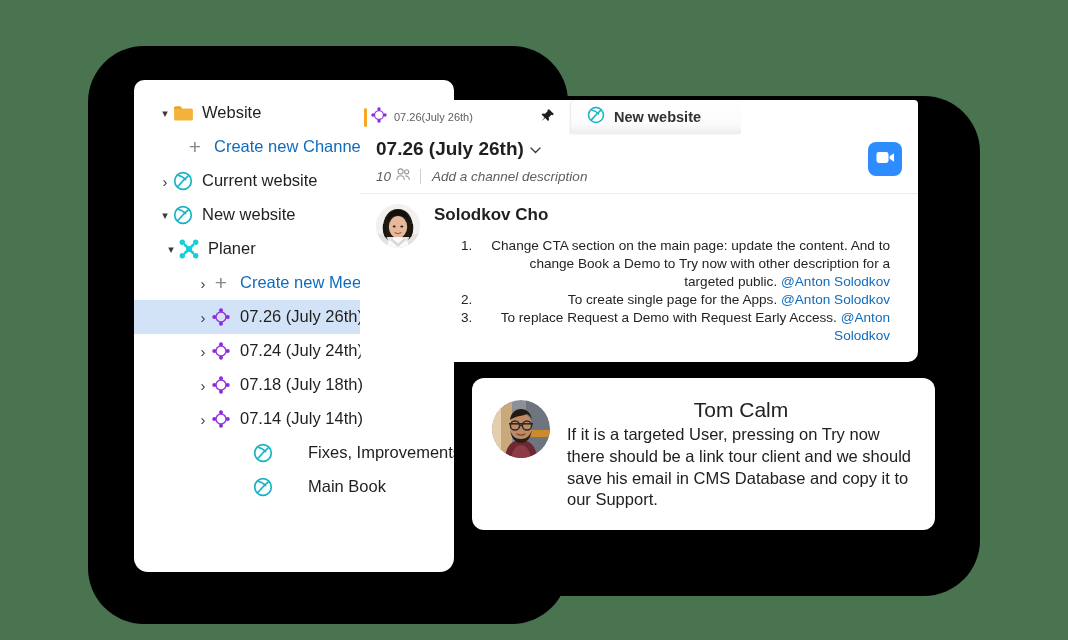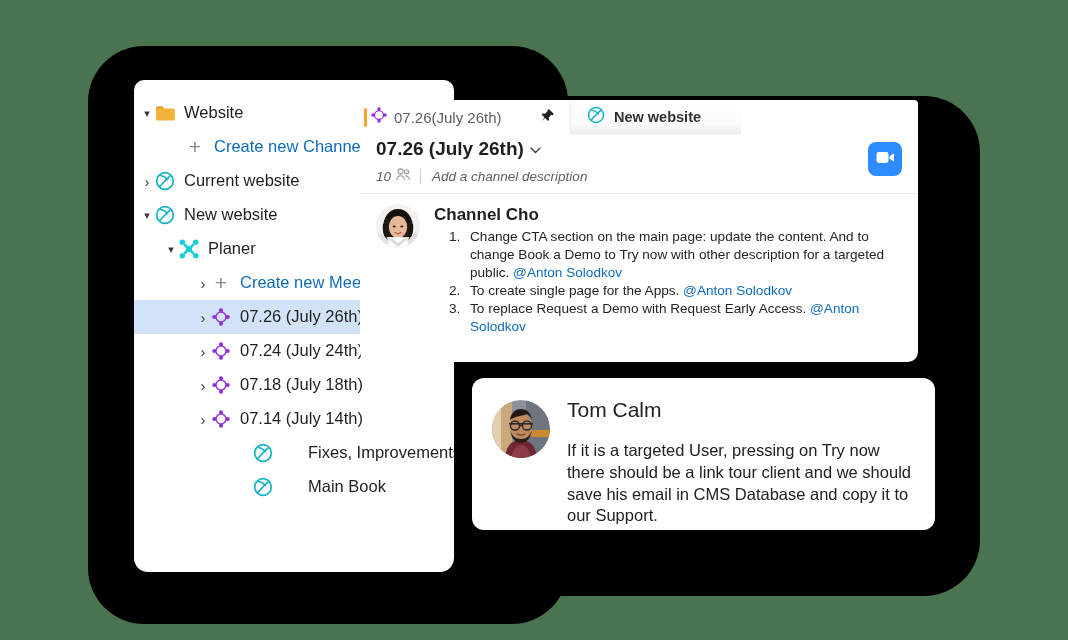--- a/index.html
+++ b/index.html
@@ -72,21 +72,21 @@
   }
   .row .lbl { line-height: 1; padding-bottom: 1px; }
   .row.link .lbl { color: #0f6cbd; }
 
   .plus {
     font-size: 21px; color: #8a8886; font-weight: 300; line-height: 1;
     display:block; margin-top:-2px;
   }
 
   
-  .ind0 { padding-left: 6px; }
+  .ind0 { padding-left: 24px; }
   .ind1 { padding-left: 36px; }
   .ind2 { padding-left: 30px; }
   .ind3 { padding-left: 62px; }
   .ind4 { padding-left: 78px; gap: 26px; }
 
   
   #chatpanel {
     position: absolute;
     left: 360px; top: 100px;
     width: 558px; height: 262px;
@@ -115,21 +115,21 @@
   }
   .tab-active::before {
     content: "";
     position: absolute;
     left: 4px; top: 8px;
     width: 3px; height: 19px;
     background: #f7a823;
     border-radius: 2px;
   }
   .tab-title {
-    font-size: 15px; color: #605e5c;
+    font-size: 11px; color: #605e5c;
     margin-left: 7px; white-space: nowrap;
   }
   .pin-icon { margin-left: auto; padding-left: 18px; color: #201f1e; }
 
   .tab-inactive {
     position: relative;
     display: flex; align-items: center;
     gap: 9px;
     padding: 0 40px 0 16px;
     margin-left: 6px;
@@ -181,40 +181,40 @@
     overflow: hidden;
     background: #f3f2f1;
   }
   .avatar svg { display: block; width: 100%; height: 100%; }
   .msg-body { flex: 1; min-width: 0; padding-top: 1px; }
   .sender {
     font-size: 17px; font-weight: bold; color: #201f1e;
     margin-bottom: 3px;
   }
   ol.tasks {
-    margin: 0; padding-left: 30px;
-    font-size: 13.6px; line-height: 1.33; color: #242424;
+    margin: 12px; padding-left: 30px;
+    font-size: 13.6px; line-height: 1.33; color: #242424; text-align: right;
   }
   ol.tasks li { margin-bottom: 0px; padding-left: 6px; }
   .mention { color: #0f6cbd; }
 
   
   #tomcard {
     position: absolute;
     left: 472px; top: 378px;
     width: 463px; height: 152px;
     background: #ffffff;
     border-radius: 12px;
     z-index: 8;
     display: flex;
     gap: 17px;
     padding: 20px 20px 20px 20px;
   }
   #tomcard .avatar { width: 58px; height: 58px; flex: 0 0 58px; margin-top: 2px; }
-  .tom-name { font-size: 21px; color: #202124; margin-bottom: 18px; }
+  .tom-name { font-size: 21px; color: #202124; margin-bottom: 2px; text-align: center; }
   .tom-text { font-size: 16.5px; line-height: 1.32; color: #202124; }
 </style>
 </head>
 <body>
 
 <div id="stage">
 
   <div class="blob" id="blob-left"></div>
   <div class="blob" id="blob-right"></div>
 
@@ -412,21 +412,21 @@
             <path d="M34 20c1 7 0 13-2 16 4-3 6-9 5-16z" fill="#19150f"></path>
             <ellipse cx="18.2" cy="22.4" rx="1.5" ry="1" fill="#2a2118"></ellipse>
             <ellipse cx="25.8" cy="22.4" rx="1.5" ry="1" fill="#2a2118"></ellipse>
             <path d="M19 28.5c1.8 1.4 4.2 1.4 6 0" stroke="#9e6a52" stroke-width="1.1" fill="none" stroke-linecap="round"></path>
             <path d="M12 38c2.6-3.4 6-5 10-5s7.4 1.6 10 5v6H12z" fill="#fafafa"></path>
             <path d="M16 34.5l6 5 6-5 2 1.5-8 7-8-7z" fill="#d9d8d7"></path>
           </g>
         </svg>
       </div>
       <div class="msg-body">
-        <div class="sender">Channel Cho</div>
+        <div class="sender">Solodkov Cho</div>
         <ol class="tasks" id="tasklist">
             <li><span>Change CTA section on the main page: update the content. And to change Book a Demo to Try now with other description for a targeted public. </span><span class="mention">@Anton Solodkov</span></li>
             <li><span>To create single page for the Apps. </span><span class="mention">@Anton Solodkov</span></li>
             <li><span>To replace Request a Demo with Request Early Access. </span><span class="mention">@Anton Solodkov</span></li>
           </ol>
       </div>
     </div>
   </div>
 
   <div id="tabstrip">

